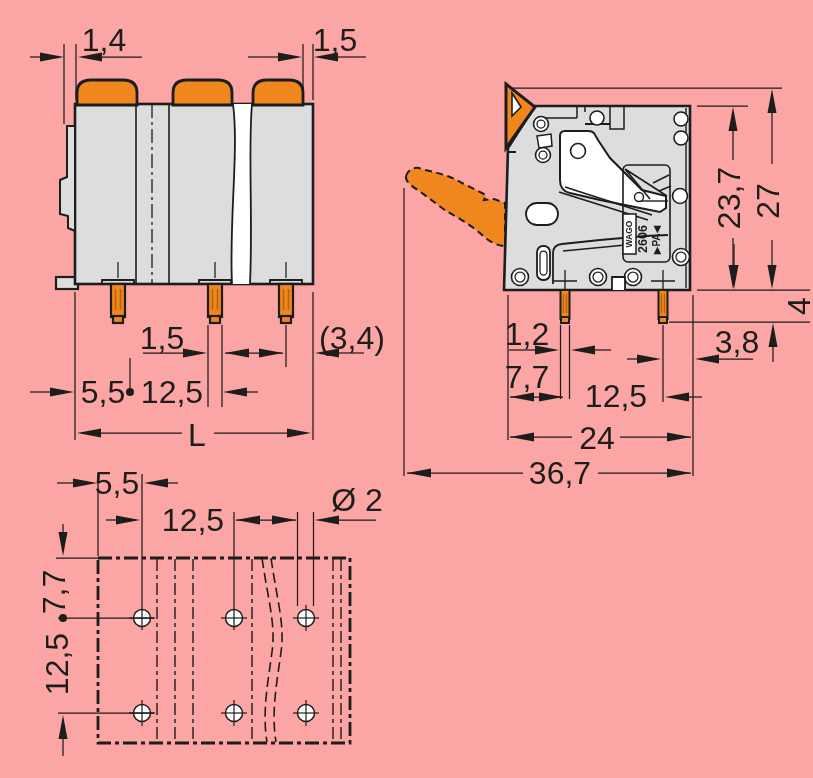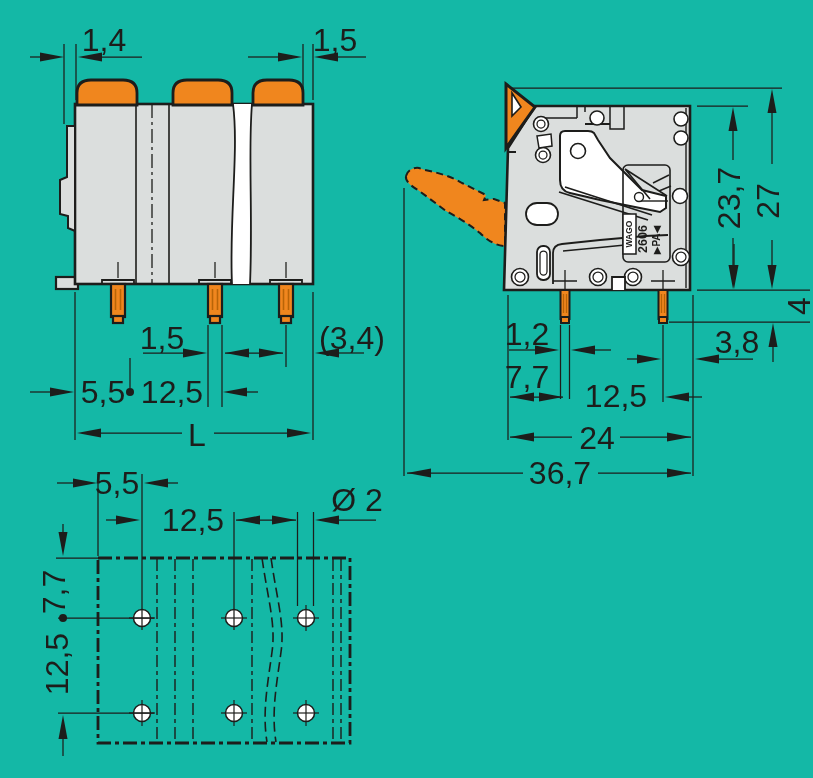--- a/index.html
+++ b/index.html
@@ -1,16 +1,16 @@
 <!DOCTYPE html>
 <html><head>
 <meta charset="utf-8">
 <style>
   html,body{margin:0;padding:0;background:#fff;}
-  .canvas{position:relative;width:813px;height:778px;background:#14b8a6;overflow:hidden;}
+  .canvas{position:relative;width:813px;height:778px;background:#fca5a5;overflow:hidden;}
   svg{position:absolute;left:0;top:0;}
   text{font-family:"Liberation Sans","DejaVu Sans",sans-serif;fill:#1d1d1b;}
   .dim{font-size:32px;}
   .mark{font-weight:bold;}
   .ln{stroke:#1d1d1b;fill:none;}
   .thin{stroke-width:1.25;}
   .med{stroke-width:1.6;}
   .thk{stroke-width:2.6;}
   .head{fill:#1d1d1b;stroke:none;}
   .gray{fill:#dbdedd;}

